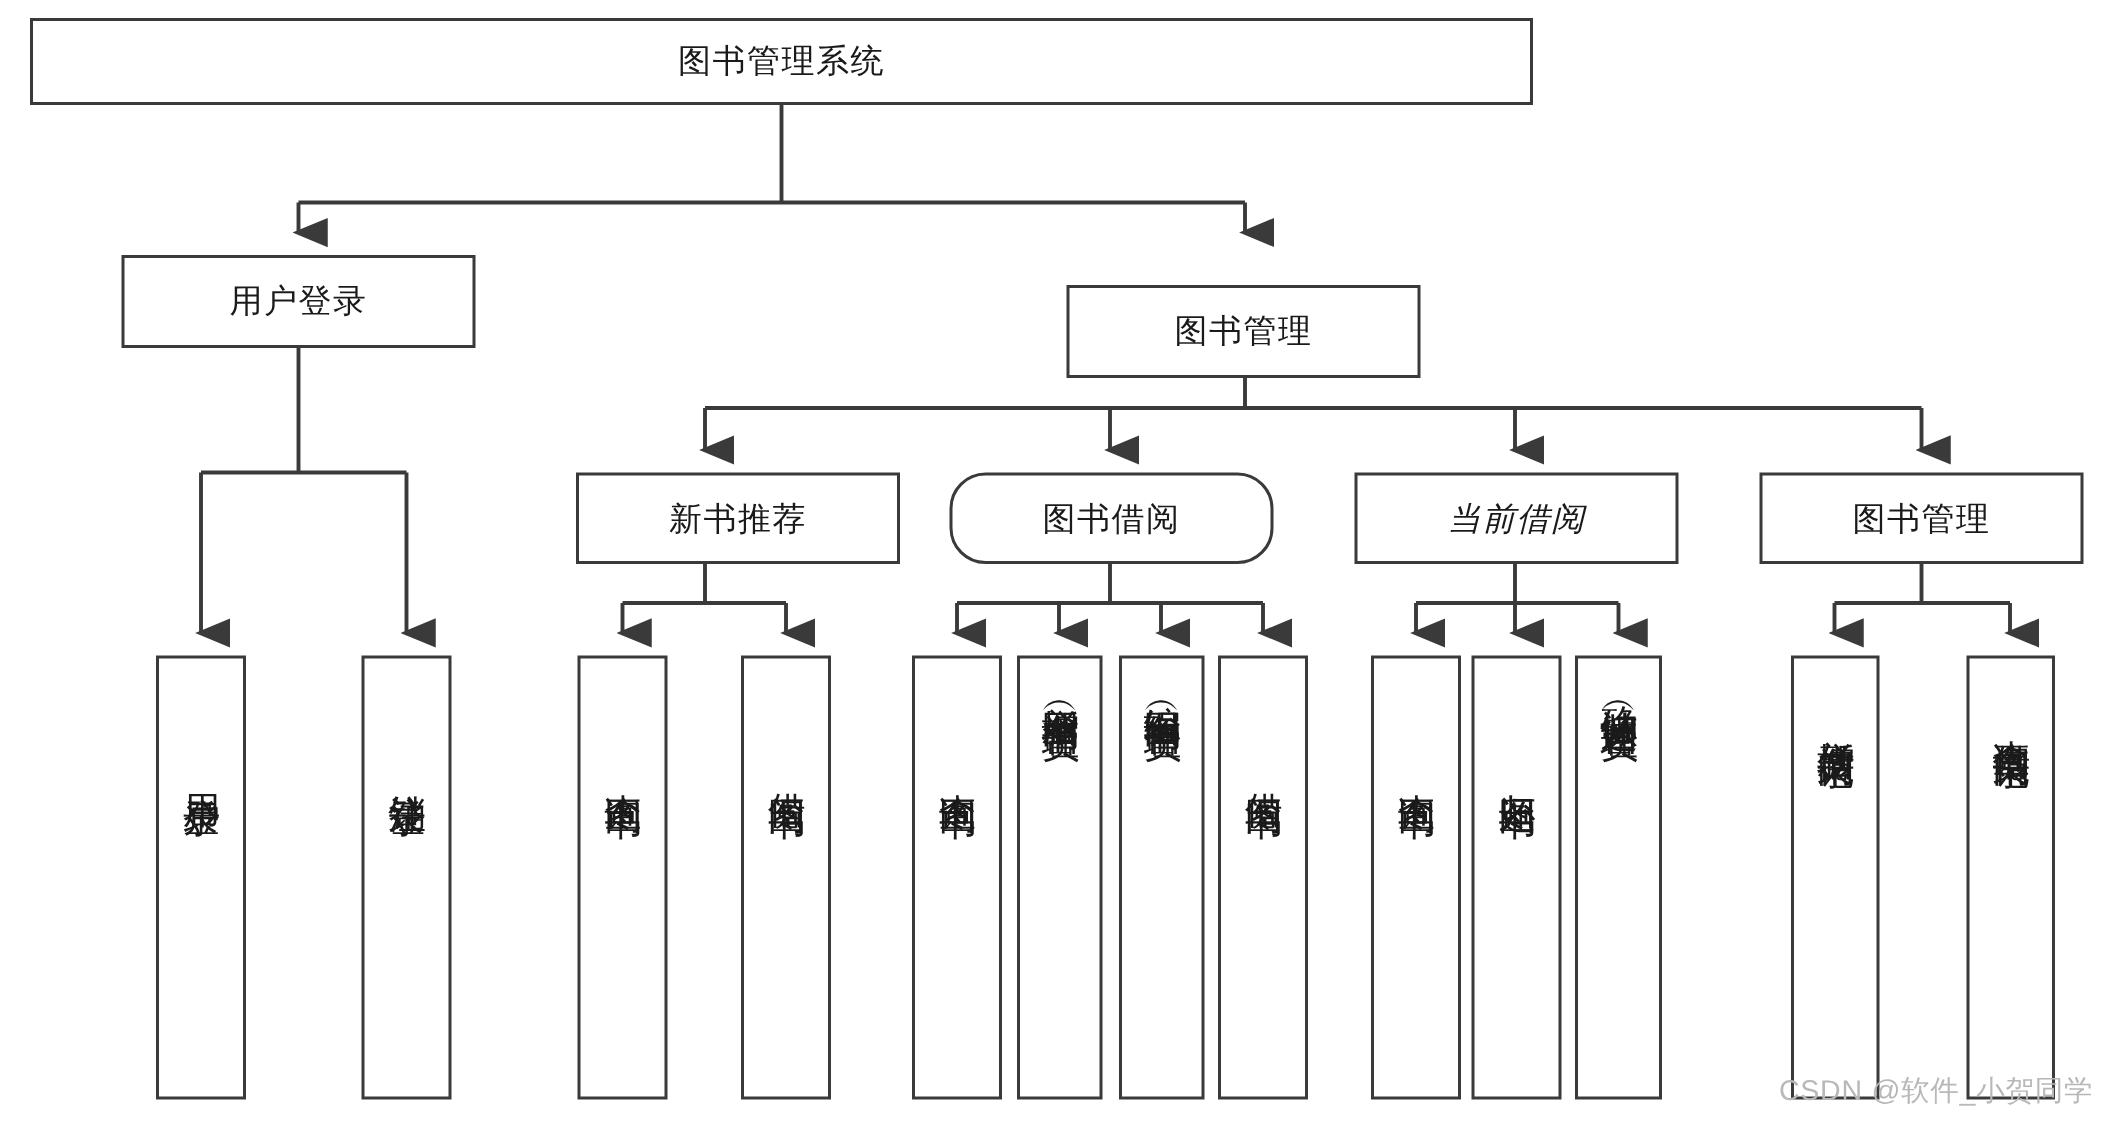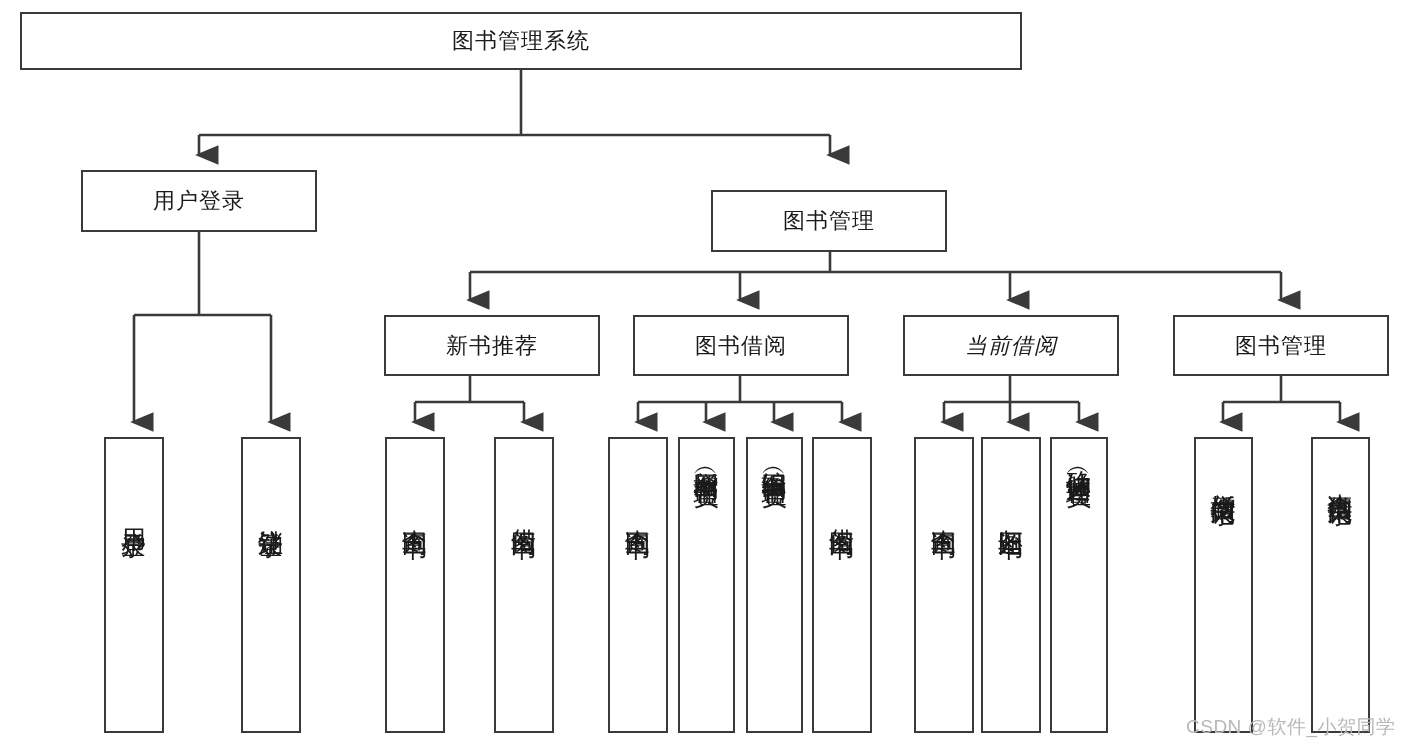--- a/index.html
+++ b/index.html
@@ -130,21 +130,21 @@
   <div class="node horiz" style="left:81px; top:170px; width:236px; height:62px;">
     <span>用户登录</span>
   </div>
   <div class="node horiz" style="left:711px; top:170px; width:236px; height:62px;margin-top:20px;">
     <span>图书管理</span>
   </div>
 
   <div class="node horiz" style="left:384px; top:315px; width:216px; height:61px;">
     <span>新书推荐</span>
   </div>
-  <div class="node horiz" style="left:633px; top:315px; width:216px; height:61px;">
+  <div class="node horiz" style="left:633px; top:315px; width:216px; height:61px;border-radius:24px;">
     <span>图书借阅</span>
   </div>
   <div class="node horiz" style="left:903px; top:315px; width:216px; height:61px;font-style:italic;">
     <span>当前借阅</span>
   </div>
   <div class="node horiz" style="left:1173px; top:315px; width:216px; height:61px;">
     <span>图书管理</span>
   </div>
 
   <div class="node vert mid" style="left:104px; top:437px; width:60px; height:296px;">

